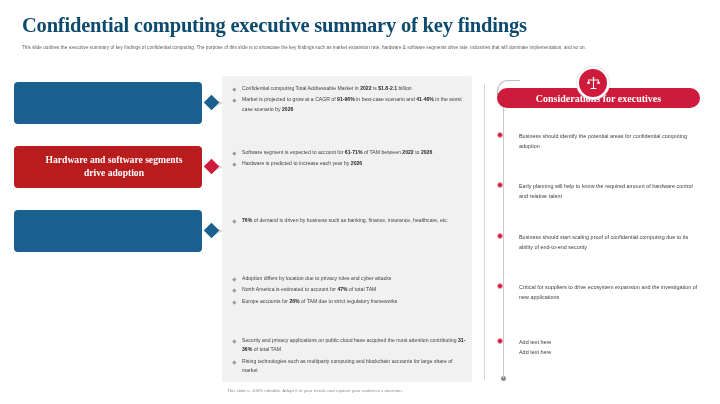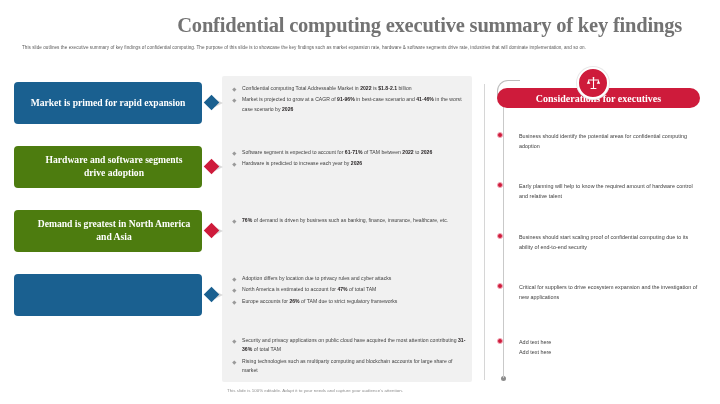--- a/index.html
+++ b/index.html
@@ -11,21 +11,21 @@
     overflow:hidden;
     position:relative;
   }
   .slide{position:relative;width:720px;height:404px;}
 
   
   .title{
     position:absolute;left:22px;top:14px;width:660px;
     font-family:"Liberation Serif", serif;
     font-size:20.5px;font-weight:bold;letter-spacing:-0.2px;
-    color:#737373;line-height:1.15;text-align:right;
+    color:#0c4a6e;line-height:1.15;
   }
   .subtitle{
     position:absolute;left:22px;top:44px;width:668px;
     font-size:4.6px;line-height:1.75;color:#5a5a5a;
     letter-spacing:0.05px;
   }
 
   
   .left-col{position:absolute;left:14px;top:82px;width:188px;}
   .pill{
@@ -38,21 +38,21 @@
     font-size:9.6px;
     line-height:1.32;
     text-align:center;
     display:flex;align-items:center;justify-content:center;
     box-sizing:border-box;
     padding:5px 9px;
     height:42px;
     margin-bottom:22px;
   }
   .pill.blue{background:#1a6090;}
-  .pill.red{background:#4d7c0f;padding-left:21px;}
+  .pill.red{background:#b91c1c;padding-left:21px;}
 
   
   .conn{
     position:absolute;
     width:18px;height:14px;
     right:-22px;top:50%;transform:translateY(-50%);
   }
   .conn .dia{
     position:absolute;left:0;top:1px;
     width:11px;height:11px;
@@ -171,35 +171,27 @@
 
 <div class="slide">
 
   <div class="title">Confidential computing executive summary of key findings</div>
   <div class="subtitle">This slide outlines the executive summary of key findings of confidential computing. The purpose of this slide is to showcase the key findings such as market expansion rate, hardware &amp; software segments drive rate, industries that will dominate implementation, and so on.</div>
 
   <div class="mid-panel"></div>
 
   <div class="left-col">
     <div class="pill blue">
-      <span>Market is primed for rapid expansion</span>
       <span class="conn blue">
         <span class="tri"></span>
           <span class="dia"></span>
       </span>
     </div>
     <div class="pill red">
       <span>Hardware and software segments drive adoption</span>
-      <span class="conn red">
-        <span class="tri"></span>
-          <span class="dia"></span>
-      </span>
-    </div>
-    <div class="pill red">
-      <span>Demand is greatest in North America and Asia</span>
       <span class="conn red">
         <span class="tri"></span>
           <span class="dia"></span>
       </span>
     </div>
     <div class="pill blue">
       <span class="conn blue">
         <span class="tri"></span>
           <span class="dia"></span>
       </span>

